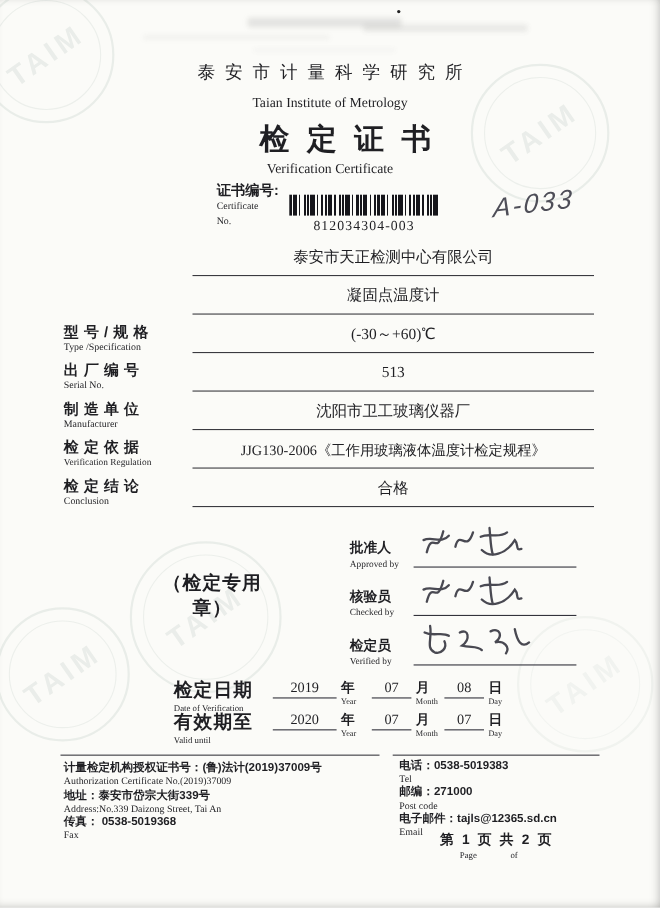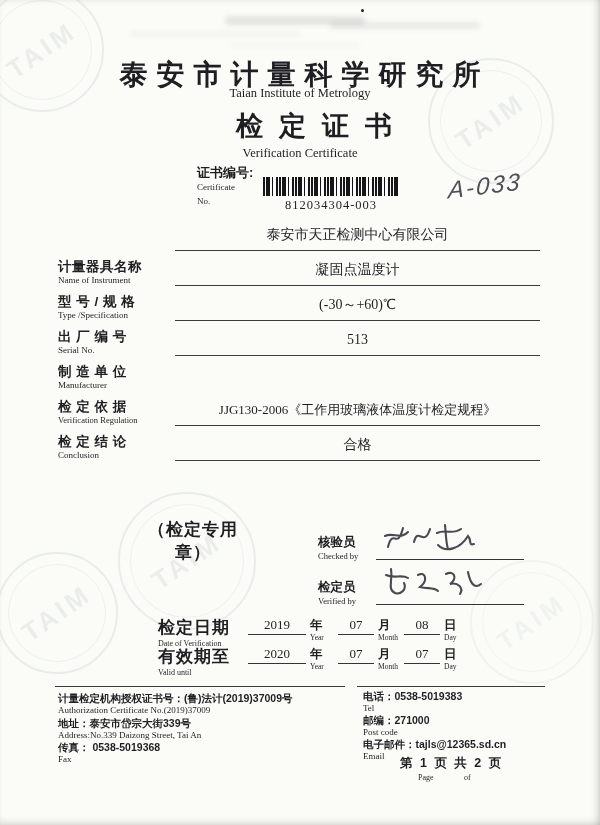--- a/index.html
+++ b/index.html
@@ -13,21 +13,21 @@
   
   .wm{position:absolute;border-radius:50%;border:2px solid rgba(130,155,145,.14);
       display:flex;align-items:center;justify-content:center;pointer-events:none;}
   .wm .wm-in{position:absolute;inset:10px;border-radius:50%;border:1px solid rgba(130,155,145,.12);}
   .wm .wm-t{font-size:26px;font-weight:bold;letter-spacing:4px;color:rgba(120,150,140,.13);transform:rotate(-35deg);}
 
   
   .smudge{position:absolute;background:rgba(110,110,112,.16);filter:blur(2.5px);border-radius:3px;}
 
   
-  .org-cn{left:0;right:0;top:56px;text-align:center;font-size:28px;font-weight:bold;letter-spacing:9px;text-indent:9px;}
+  .org-cn{left:0;right:0;top:56px;text-align:center;font-size:16px;font-weight:normal;letter-spacing:9px;text-indent:9px;}
   .org-en{left:0;right:0;top:86px;text-align:center;font-size:12.5px;}
   .title-cn{left:0;right:0;top:108px;text-align:center;font-size:27px;font-weight:bold;letter-spacing:16px;text-indent:16px;padding-left:28px;}
   .title-en{left:0;right:0;top:146px;text-align:center;font-size:12.5px;}
 
   
   .certlbl-cn{left:197px;top:164px;font-size:13px;font-weight:bold;}
   .certlbl-en1{left:197px;top:182px;font-size:9px;}
   .certlbl-en2{left:197px;top:196px;font-size:9px;}
   .barcode{left:263px;top:177px;width:136px;height:19px;
     background:repeating-linear-gradient(90deg,#15151a 0 2px,#fbfbf8 2px 3px,#15151a 3px 7px,#fbfbf8 7px 9px,#15151a 9px 10px,#fbfbf8 10px 13px,#15151a 13px 15px,#fbfbf8 15px 16px);}
@@ -123,24 +123,20 @@
   <div class="abs certlbl-en1 serif">Certificate</div>
   <div class="abs certlbl-en2 serif">No.</div>
   <div class="abs barcode"></div>
   <div class="abs certnum serif">812034304-003</div>
   <div class="abs annot">A-033</div>
 
   <div class="frow" style="top:224px;">
     <div class="fval serif">泰安市天正检测中心有限公司</div>
   </div>
   <div class="frow" style="top:259px;">
-    <div class="flab">
-        <div class="cn">计量器具名称</div>
-        <div class="en serif">Name of Instrument</div>
-      </div>
     <div class="fval serif">凝固点温度计</div>
   </div>
   <div class="frow" style="top:294px;">
     <div class="flab">
         <div class="cn">型 号 / 规 格</div>
         <div class="en serif">Type /Specification</div>
       </div>
     <div class="fval serif">(-30～+60)℃</div>
   </div>
   <div class="frow" style="top:329px;">
@@ -148,40 +144,58 @@
         <div class="cn">出 厂 编 号</div>
         <div class="en serif">Serial No.</div>
       </div>
     <div class="fval serif">513</div>
   </div>
   <div class="frow" style="top:364px;">
     <div class="flab">
         <div class="cn">制 造 单 位</div>
         <div class="en serif">Manufacturer</div>
       </div>
+    <div class="fval serif">沈阳市卫工玻璃仪器厂</div>
   </div>
   <div class="frow" style="top:399px;">
     <div class="flab">
         <div class="cn">检 定 依 据</div>
         <div class="en serif" style="font-size:8.5px;">Verification Regulation</div>
       </div>
     <div class="fval serif" style="font-size:13px;">JJG130-2006《工作用玻璃液体温度计检定规程》</div>
   </div>
   <div class="frow" style="top:434px;">
     <div class="flab">
         <div class="cn">检 定 结 论</div>
         <div class="en serif">Conclusion</div>
       </div>
     <div class="fval serif">合格</div>
   </div>
 
   <div class="abs stamp">
     <div class="cn">（检定专用章）</div>
   </div>
 
+  <div class="sigrow" style="top:476px;">
+    <div class="siglab">
+        <div class="cn">批准人</div>
+        <div class="en serif">Approved by</div>
+      </div>
+    <div class="sigline"></div>
+    <svg class="sigink" width="96" height="40" viewBox="0 0 96 40">
+      <g fill="none" stroke="#2a2a35" stroke-width="2.1" stroke-linecap="round" opacity=".85">
+        <path d="M6 28 C 11 8, 15 32, 21 9"></path>
+          <path d="M3 17 C 11 13, 19 21, 26 13"></path>
+        <path d="M32 23 C 36 7, 42 29, 48 10"></path>
+        <path d="M55 14 C 63 10, 71 16, 79 10"></path>
+          <path d="M63 6 C 64 16, 64 24, 66 30"></path>
+        <path d="M56 26 C 64 34, 78 30, 86 17 C 90 21, 86 27, 92 25"></path>
+      </g>
+    </svg>
+  </div>
   <div class="sigrow" style="top:520px;">
     <div class="siglab">
         <div class="cn">核验员</div>
         <div class="en serif">Checked by</div>
       </div>
     <div class="sigline"></div>
     <svg class="sigink" width="96" height="40" viewBox="0 0 96 40">
       <g fill="none" stroke="#2a2a35" stroke-width="2.1" stroke-linecap="round" opacity=".85">
         <path d="M6 29 C 11 9, 15 33, 21 10"></path>
           <path d="M3 18 C 11 14, 19 22, 26 14"></path>

